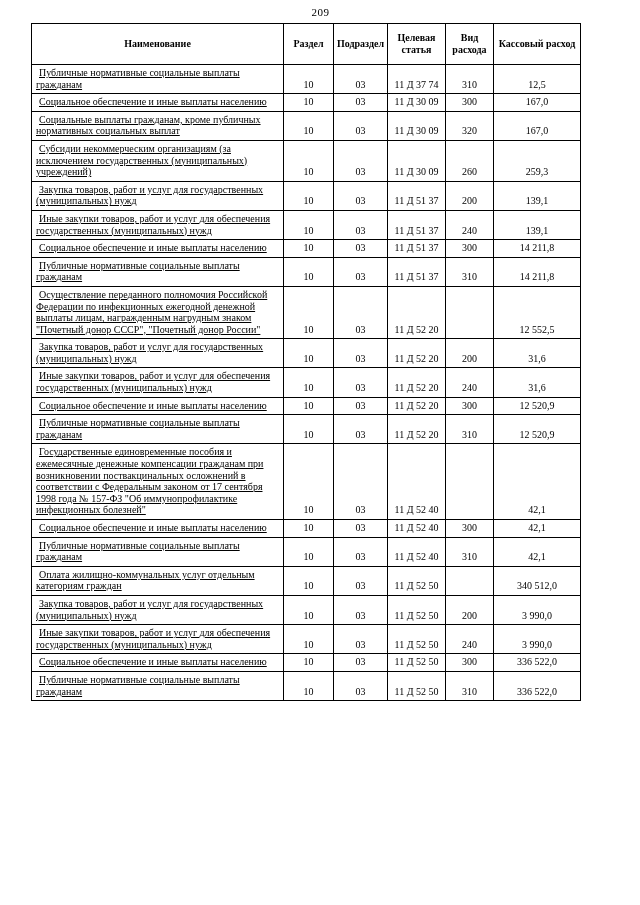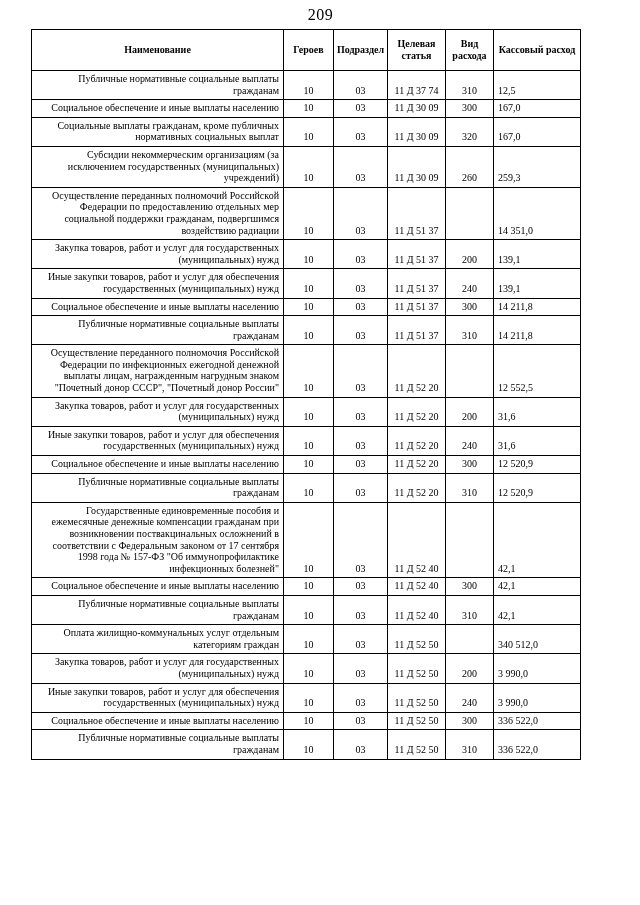--- a/index.html
+++ b/index.html
@@ -15,21 +15,21 @@
     overflow: hidden;
   }
   .page {
     box-sizing: border-box;
     width: 640px;
     height: 905px;
     padding: 6px 30px 0 31px;
   }
   .page-number {
     text-align: center;
-    font-size: 16px;
+    font-size: 11px;
     margin-bottom: 5px;
     letter-spacing: 0.5px;
   }
   table.budget {
     border-collapse: collapse;
     table-layout: fixed;
     width: 549px;
   }
   table.budget th,
   table.budget td {
@@ -41,32 +41,33 @@
     word-wrap: break-word;
   }
   table.budget th {
     font-weight: bold;
     text-align: center;
     vertical-align: middle;
     height: 36px;
     padding: 2px 2px;
   }
   td.name-cell {
-    text-align: right;
+    text-align: left;
     vertical-align: top;
     padding-left: 6px;
     text-indent: 3px;
+    text-decoration: underline;
   }
   td.num-cell {
     text-align: center;
     vertical-align: bottom;
     white-space: nowrap;
   }
   td.amount-cell {
-    text-align: left;
+    text-align: center;
     vertical-align: bottom;
     white-space: nowrap;
     padding-right: 5px;
   }
 </style>
 </head>
 <body>
 
 <div class="page">
   <div class="page-number">209</div>
@@ -76,21 +77,21 @@
       <col style="width:252px">
       <col style="width:50px">
       <col style="width:54px">
       <col style="width:58px">
       <col style="width:48px">
       <col style="width:87px">
     </colgroup>
     <thead>
       <tr id="head-row">
           <th>Наименование</th>
-          <th>Героев</th>
+          <th>Раздел</th>
           <th>Подраздел</th>
           <th>Целевая статья</th>
           <th>Вид расхода</th>
           <th>Кассовый расход</th>
         </tr>
     </thead>
     <tbody id="table-body">
         <tr>
           <td class="name-cell">Публичные нормативные социальные выплаты гражданам</td>
           <td class="num-cell">10</td>
@@ -115,28 +116,20 @@
           <td class="num-cell">320</td>
           <td class="amount-cell">167,0</td>
         </tr>
         <tr>
           <td class="name-cell">Субсидии некоммерческим организациям (за исключением государственных (муниципальных) учреждений)</td>
           <td class="num-cell">10</td>
           <td class="num-cell">03</td>
           <td class="num-cell">11 Д 30 09</td>
           <td class="num-cell">260</td>
           <td class="amount-cell">259,3</td>
-        </tr>
-        <tr>
-          <td class="name-cell">Осуществление переданных полномочий Российской Федерации по предоставлению отдельных мер социальной поддержки гражданам, подвергшимся воздействию радиации</td>
-          <td class="num-cell">10</td>
-          <td class="num-cell">03</td>
-          <td class="num-cell">11 Д 51 37</td>
-          <td class="num-cell"></td>
-          <td class="amount-cell">14 351,0</td>
         </tr>
         <tr>
           <td class="name-cell">Закупка товаров, работ и услуг для государственных (муниципальных) нужд</td>
           <td class="num-cell">10</td>
           <td class="num-cell">03</td>
           <td class="num-cell">11 Д 51 37</td>
           <td class="num-cell">200</td>
           <td class="amount-cell">139,1</td>
         </tr>
         <tr>

